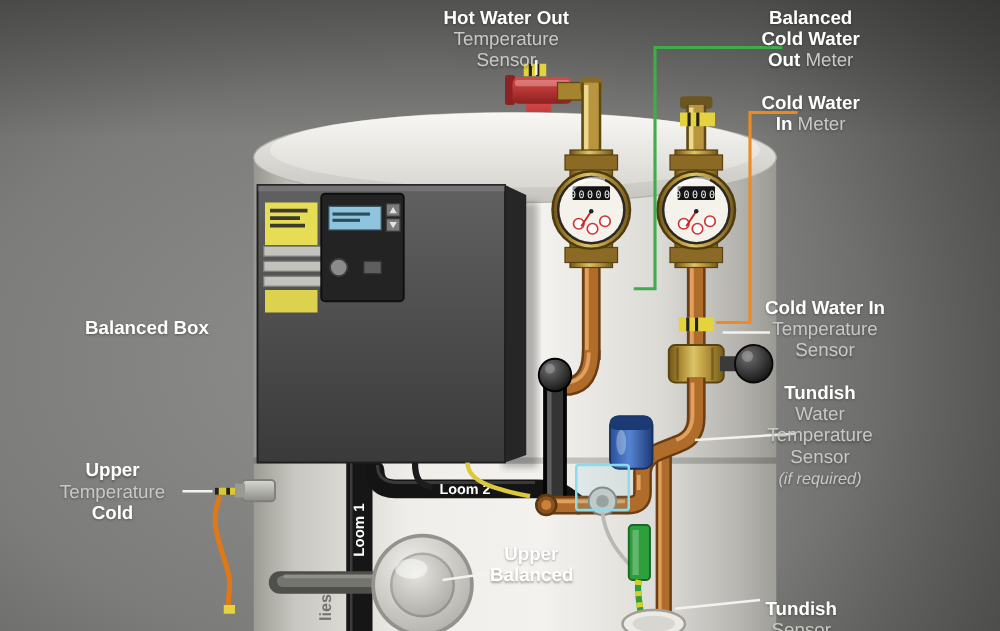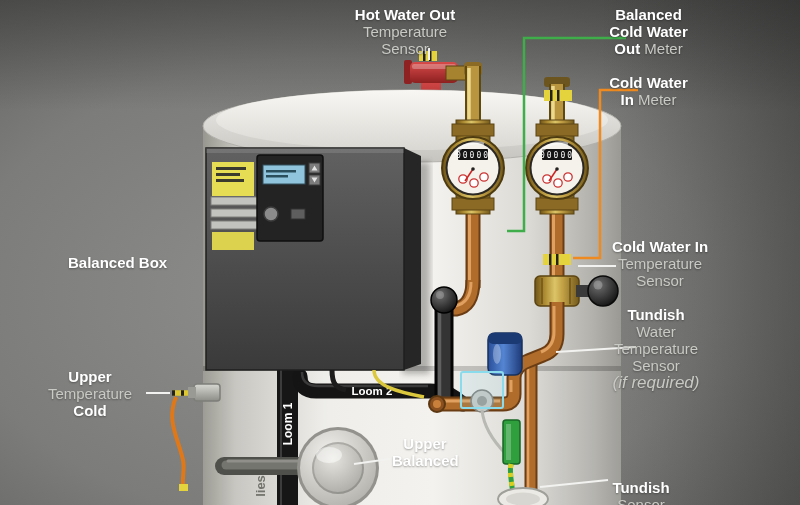--- a/index.html
+++ b/index.html
@@ -4,21 +4,21 @@
 <style>
   html,body{margin:0;padding:0;background:#444;}
   .scene{position:relative;width:800px;height:505px;overflow:hidden;
          font-family:"Liberation Sans",sans-serif;background:#7c7c7a;}
   .scene svg{position:absolute;left:0;top:0;}
   .lbl{position:absolute;font-size:15px;line-height:17px;color:#c9c9c5;
        text-shadow:0 1px 2px rgba(0,0,0,.35);}
   .lbl .b,.lbl.b{color:#ffffff;font-weight:bold;}
   .lbl.right{text-align:center;}
   .lbl.center{text-align:center;}
-  .note{font-style:italic;font-size:17px;}
+  .note{font-style:italic;font-size:13px;}
   .svgt{font-family:"Liberation Sans",sans-serif;font-weight:bold;fill:#ffffff;}
   .svgm{font-family:"DejaVu Sans Mono",monospace;fill:#f5f5f5;}
 </style>
 </head>
 <body>
 
 <div class="scene">
 <svg width="800" height="505" viewBox="0 0 800 505">
   <defs>
     <radialGradient id="bgGrad" cx="42%" cy="58%" r="85%">

